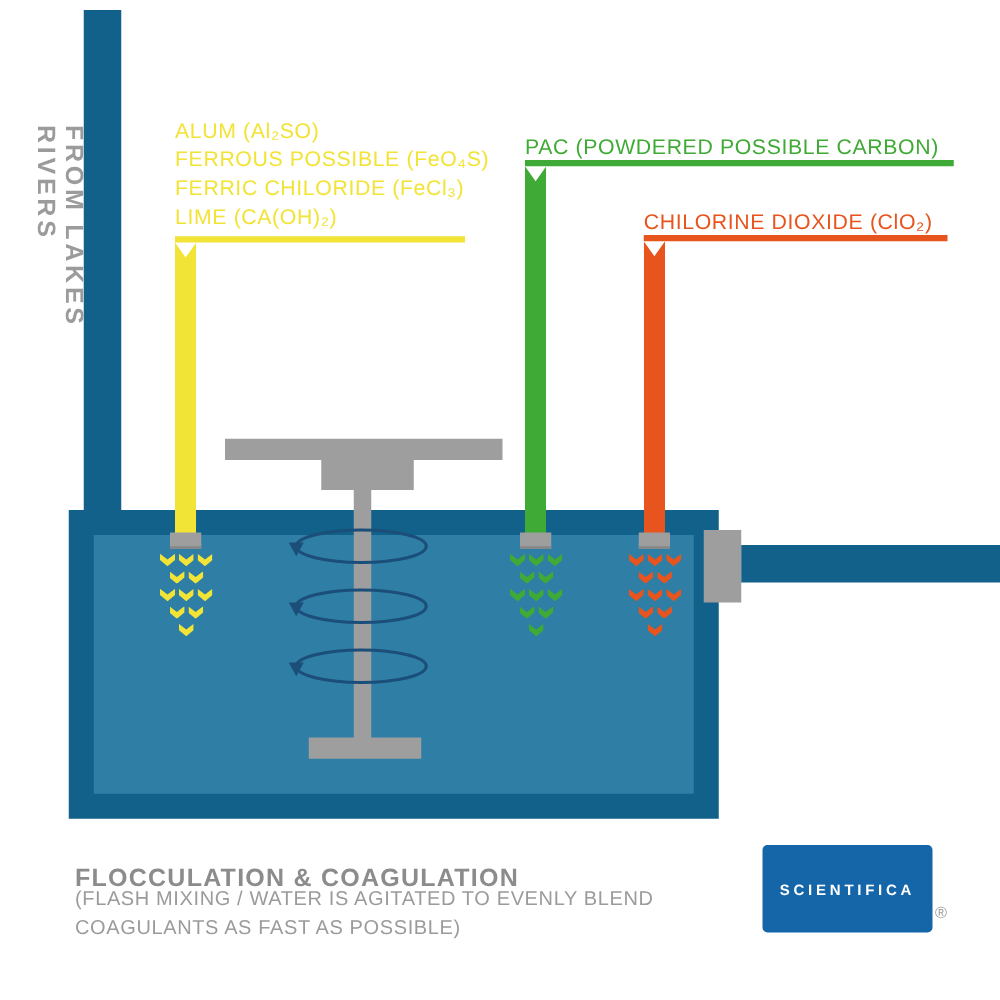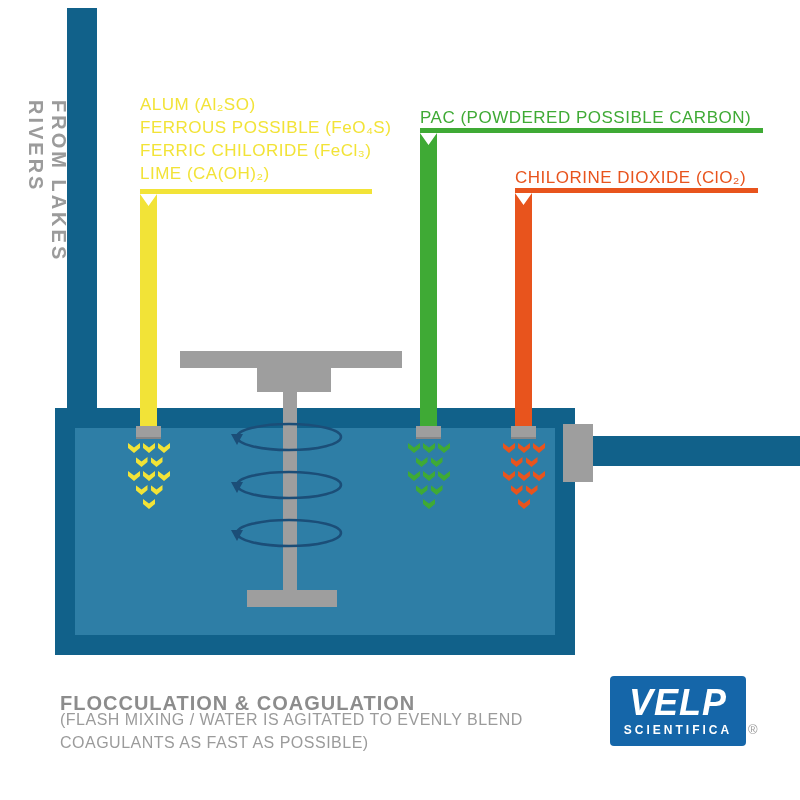--- a/index.html
+++ b/index.html
@@ -196,18 +196,17 @@
   <div class="abs outlet-coupling"></div>
   <div class="abs outlet-pipe"></div>
 
   <div class="abs diagram-title">FLOCCULATION &amp; COAGULATION</div>
   <div class="abs diagram-subtitle">
     <div>(FLASH MIXING / WATER IS AGITATED TO EVENLY BLEND</div>
     <div>COAGULANTS AS FAST AS POSSIBLE)</div>
   </div>
 
   <div class="abs logo-box">
-    <div class="logo-velp">VELP</div>
     <div class="logo-sub">SCIENTIFICA</div>
   </div>
   <div class="abs registered">®</div>
 
 </div>
 
 </body></html>

